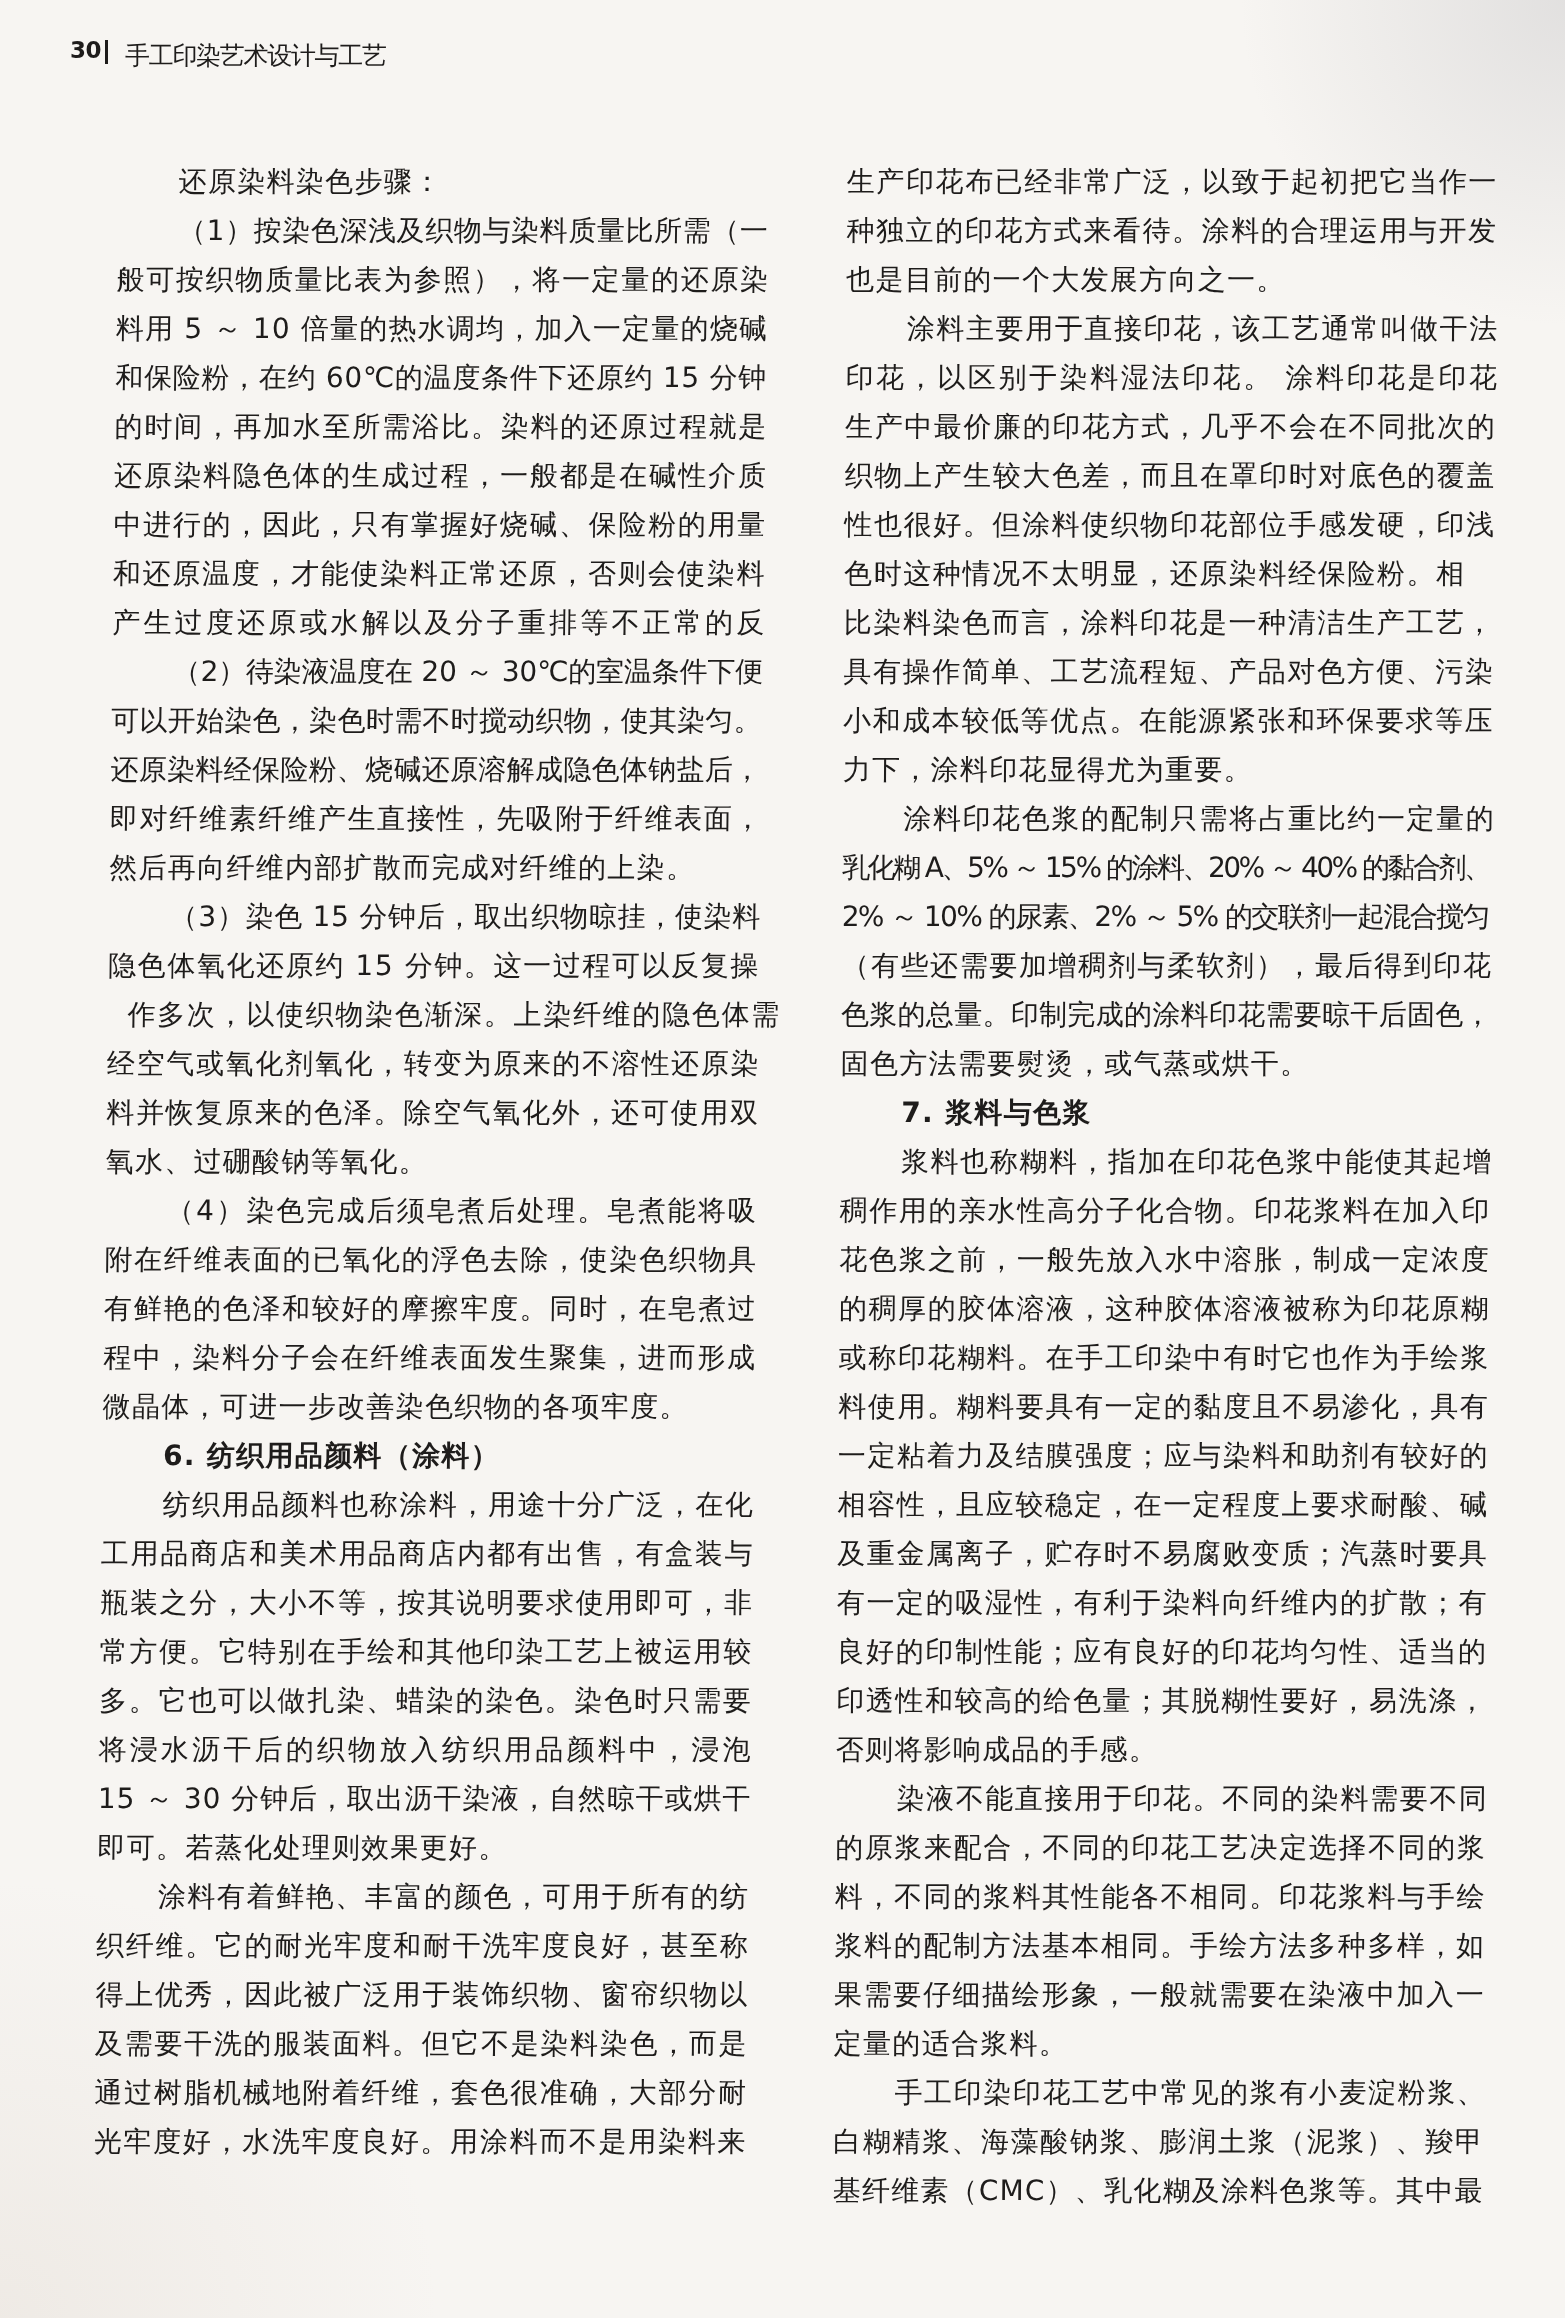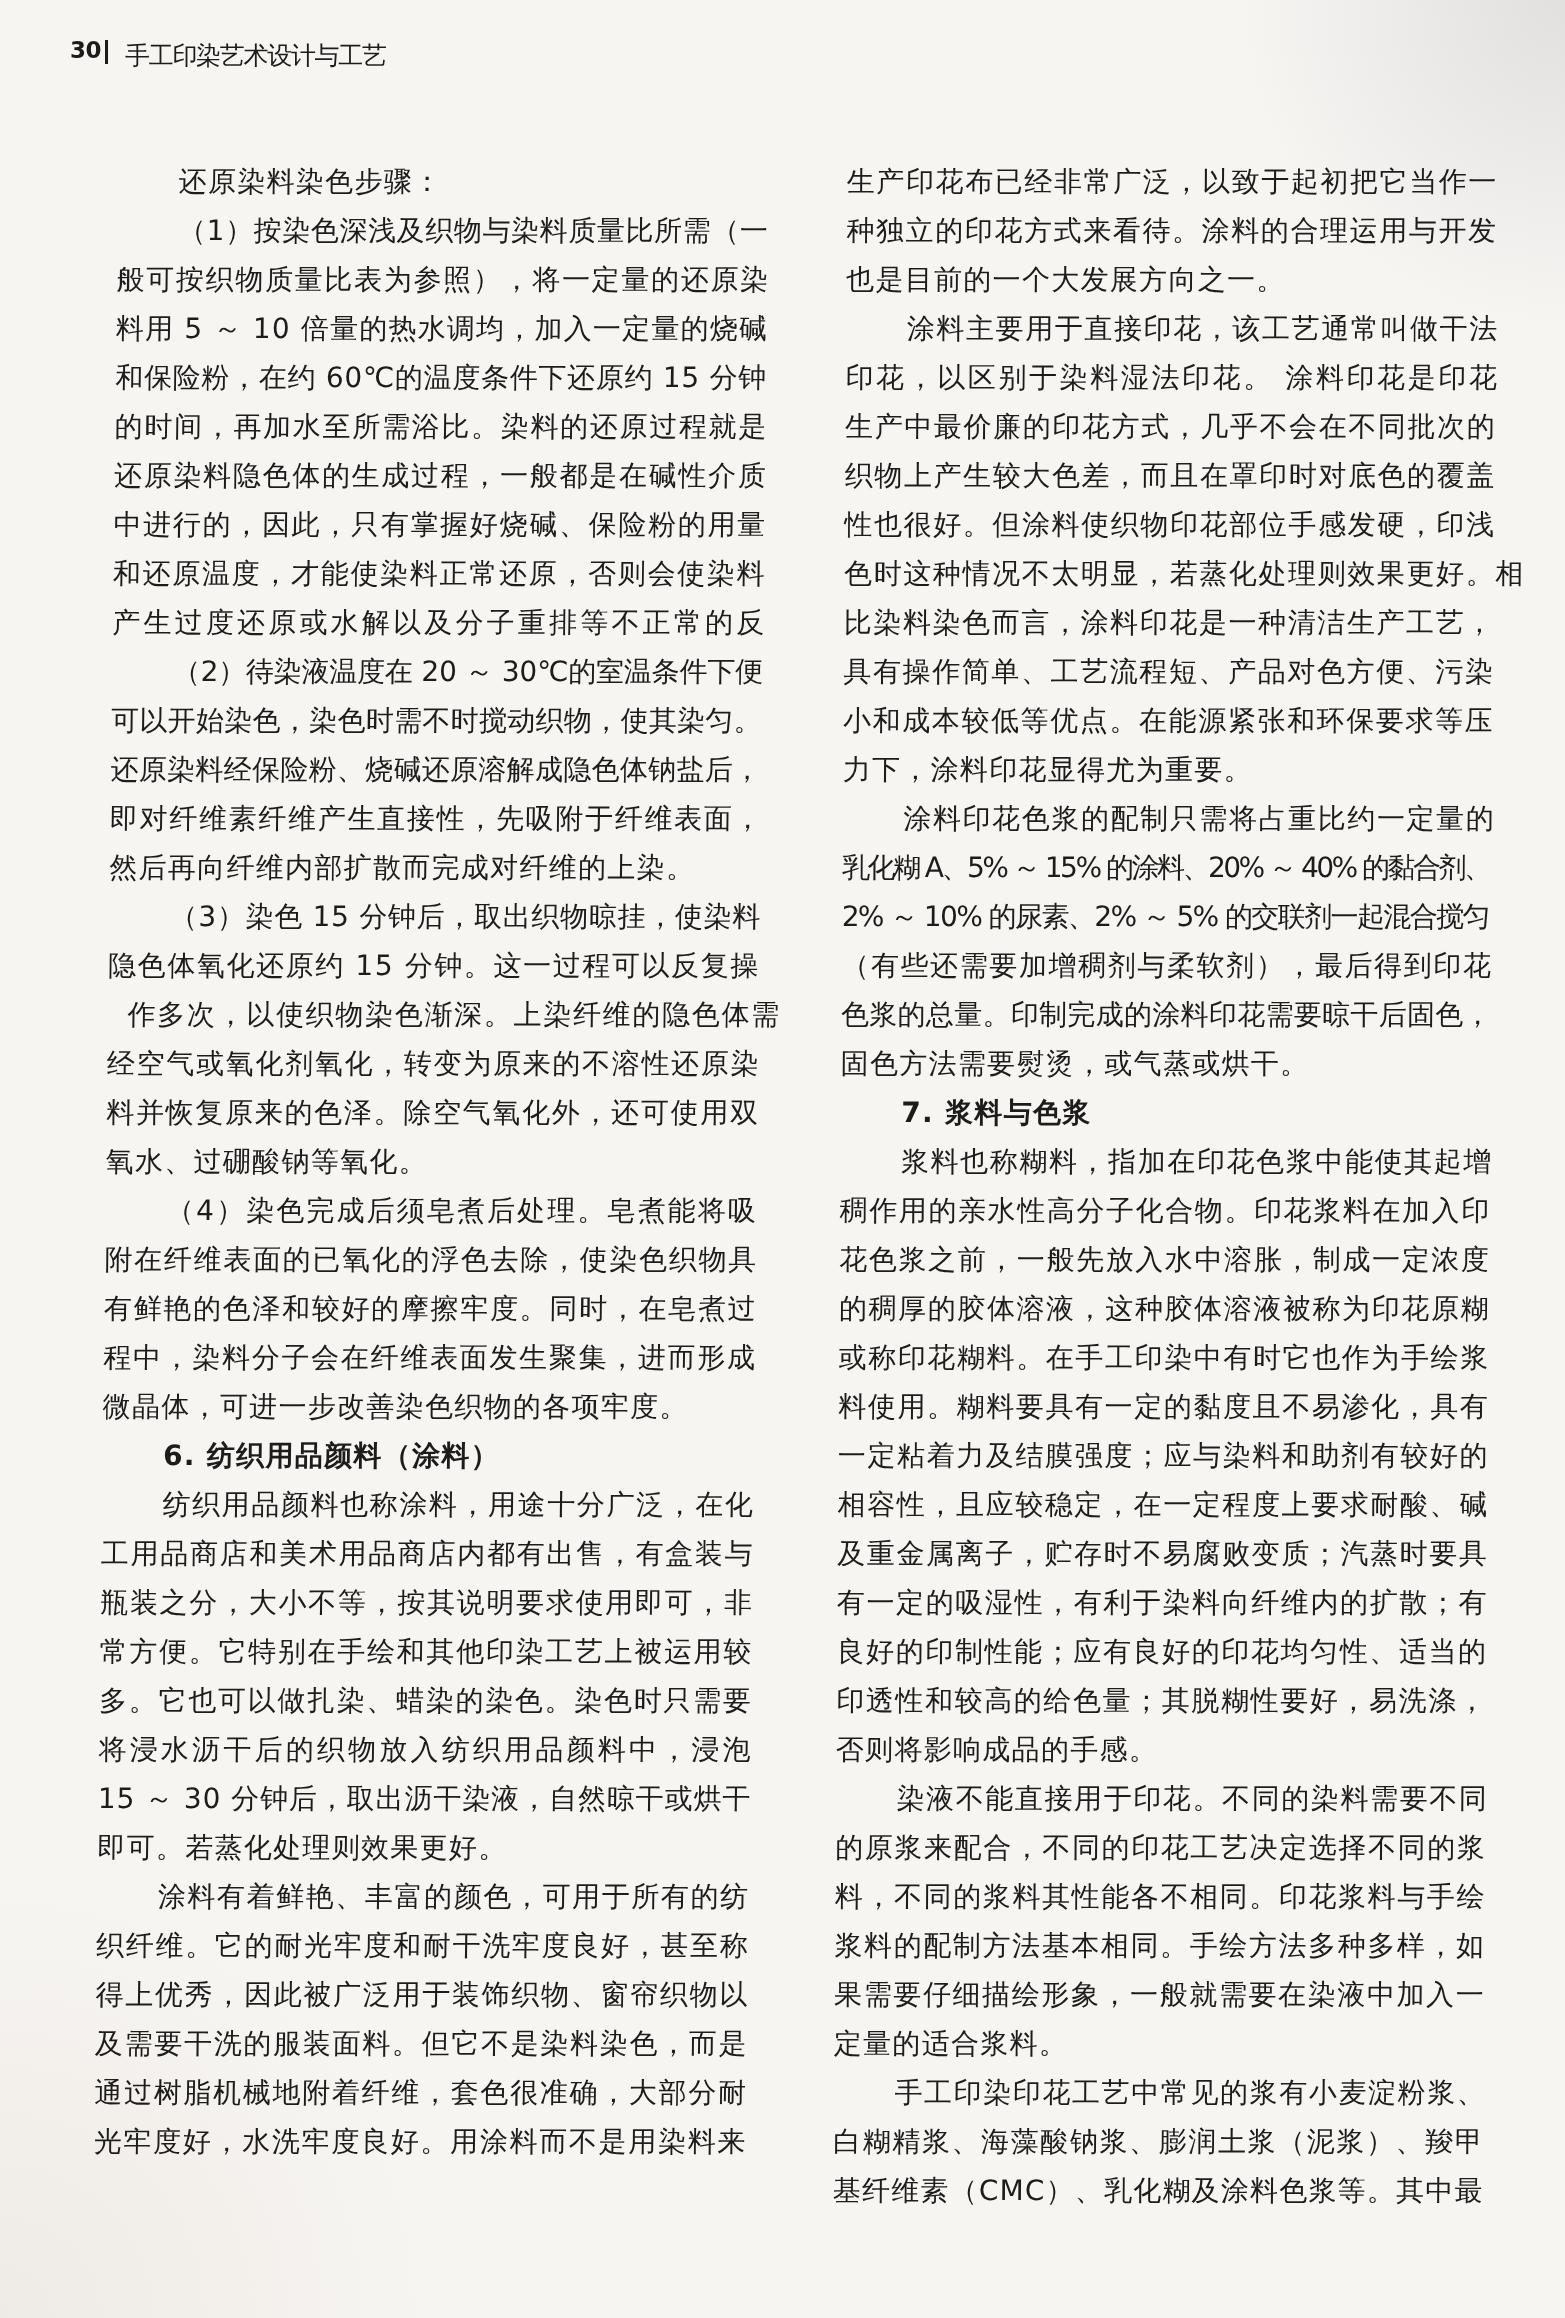--- a/index.html
+++ b/index.html
@@ -103,21 +103,21 @@
       <div class="ln fit"><span class="tx" style="letter-spacing: 1.6px;">生产印花布已经非常广泛，以致于起初把它当作一</span></div>
       <div class="ln fit"><span class="tx" style="letter-spacing: 1.6px;">种独立的印花方式来看待。涂料的合理运用与开发</span></div>
       <div class="ln fit last"><span class="tx">也是目前的一个大发展方向之一。</span></div>
     </div>
     <div class="para">
       <div class="ln fit ind"><span class="tx" style="letter-spacing: 1.6px;">涂料主要用于直接印花，该工艺通常叫做干法</span></div>
       <div class="ln fit"><span class="tx" style="letter-spacing: 2.6px;">印花，以区别于染料湿法印花。 涂料印花是印花</span></div>
       <div class="ln fit"><span class="tx" style="letter-spacing: 1.6px;">生产中最价廉的印花方式，几乎不会在不同批次的</span></div>
       <div class="ln fit"><span class="tx" style="letter-spacing: 1.6px;">织物上产生较大色差，而且在罩印时对底色的覆盖</span></div>
       <div class="ln fit"><span class="tx" style="letter-spacing: 1.6px;">性也很好。但涂料使织物印花部位手感发硬，印浅</span></div>
-      <div class="ln fit"><span class="tx" style="letter-spacing: 1.6px;">色时这种情况不太明显，若蒸化处理则效果更好。相</span></div>
+      <div class="ln fit"><span class="tx" style="letter-spacing: 1.6px;">色时这种情况不太明显，还原染料经保险粉。相</span></div>
       <div class="ln fit"><span class="tx" style="letter-spacing: 1.6px;">比染料染色而言，涂料印花是一种清洁生产工艺，</span></div>
       <div class="ln fit"><span class="tx" style="letter-spacing: 1.6px;">具有操作简单、工艺流程短、产品对色方便、污染</span></div>
       <div class="ln fit"><span class="tx" style="letter-spacing: 1.6px;">小和成本较低等优点。在能源紧张和环保要求等压</span></div>
       <div class="ln fit last"><span class="tx">力下，涂料印花显得尤为重要。</span></div>
     </div>
     <div class="para">
       <div class="ln fit ind"><span class="tx" style="letter-spacing: 1.6px;">涂料印花色浆的配制只需将占重比约一定量的</span></div>
       <div class="ln fit"><span class="tx" style="letter-spacing: -2.5px;">乳化糊 A、5% ～ 15% 的涂料、20% ～ 40% 的黏合剂、</span></div>
       <div class="ln fit"><span class="tx" style="letter-spacing: -1.6px;">2% ～ 10% 的尿素、2% ～ 5% 的交联剂一起混合搅匀</span></div>
       <div class="ln fit"><span class="tx" style="letter-spacing: 1.6px;">（有些还需要加增稠剂与柔软剂），最后得到印花</span></div>

